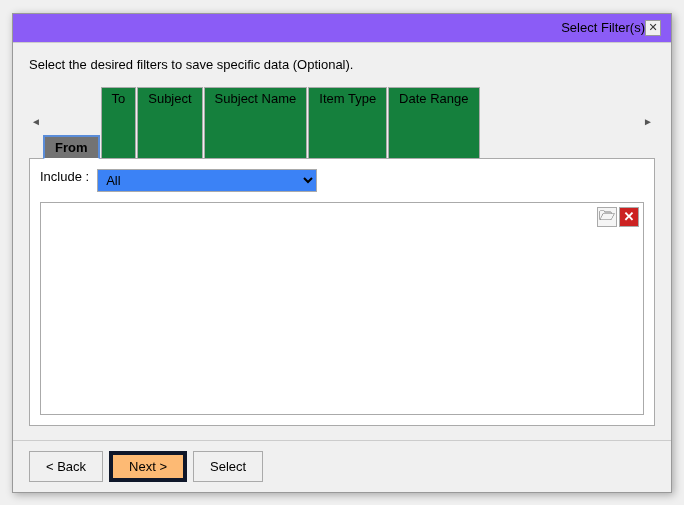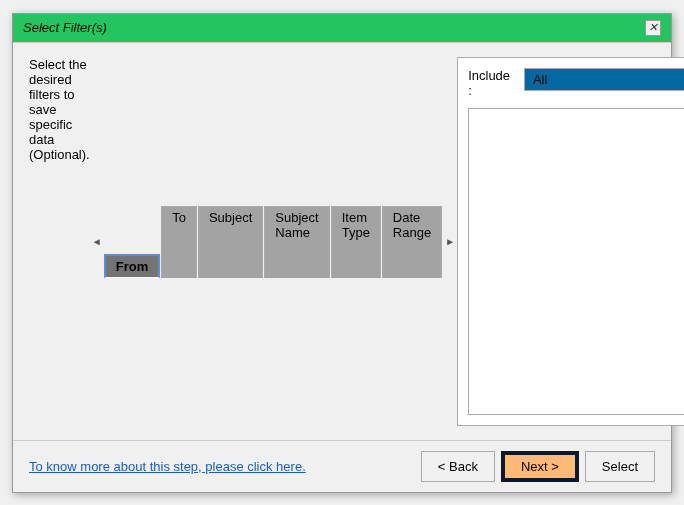--- a/index.html
+++ b/index.html
@@ -24,27 +24,26 @@
       width: 660px;
       height: 480px;
       background: #f0f0f0;
       border: 1px solid #999;
       box-shadow: 2px 2px 8px rgba(0,0,0,0.3);
       display: flex;
       flex-direction: column;
     }
 
     .title-bar {
-      background: #22c55e;
+      background: #8b5cf6;
       border-bottom: 1px solid #ccc;
       padding: 6px 10px;
       display: flex;
       align-items: center;
-      justify-content: space-between;
-      font-style: italic;
+      justify-content: flex-end;
     }
 
     .title-bar-text {
       font-size: 13px;
       color: #000;
     }
 
     .title-bar-close {
       width: 16px;
       height: 16px;
@@ -54,21 +53,21 @@
       display: flex;
       align-items: center;
       justify-content: center;
       font-size: 11px;
       color: #333;
     }
 
     .dialog-body {
       flex: 1;
       display: flex;
-      flex-direction: row;
+      flex-direction: column;
       padding: 14px 16px 10px 16px;
     }
 
     .instruction-text {
       color: #000;
       margin-bottom: 14px;
       font-size: 13px;
     }
 
     .tabs-container {
@@ -90,21 +89,21 @@
 
     .tabs-wrapper {
       display: flex;
       flex: 1;
       border-bottom: none;
     }
 
     .tab {
       padding: 3px 10px;
       border: 1px solid #aaa;
-      background: #a3a3a3;
+      background: #15803d;
       cursor: pointer;
       color: #000;
       font-size: 13px;
       margin-right: 1px;
       border-bottom: none;
       position: relative;
       top: 1px;
     }
 
     .tab.active {
@@ -135,21 +134,21 @@
 
     .include-label {
       margin-right: 8px;
       color: #000;
     }
 
     .include-select {
       width: 220px;
       padding: 2px 4px;
       border: 1px solid #aaa;
-      background: #0369a1;
+      background: #3b82f6;
       font-size: 13px;
       appearance: auto;
     }
 
     .email-list-area {
       flex: 1;
       border: 1px solid #aaa;
       background: #fff;
       position: relative;
     }
@@ -262,20 +261,19 @@
           </div>
           <div class="email-list-btn close-btn">
             <span>✕</span>
           </div>
         </div>
       </div>
     </div>
   </div>
 
   <div class="dialog-footer">
-    <span class="help-link">To know more about this step, please click here.</span>
     <div class="footer-buttons">
       <button class="btn">&lt; Back</button>
       <button class="btn btn-next">Next &gt;</button>
       <button class="btn">Select</button>
     </div>
   </div>
 </div>
 
 </body></html>

